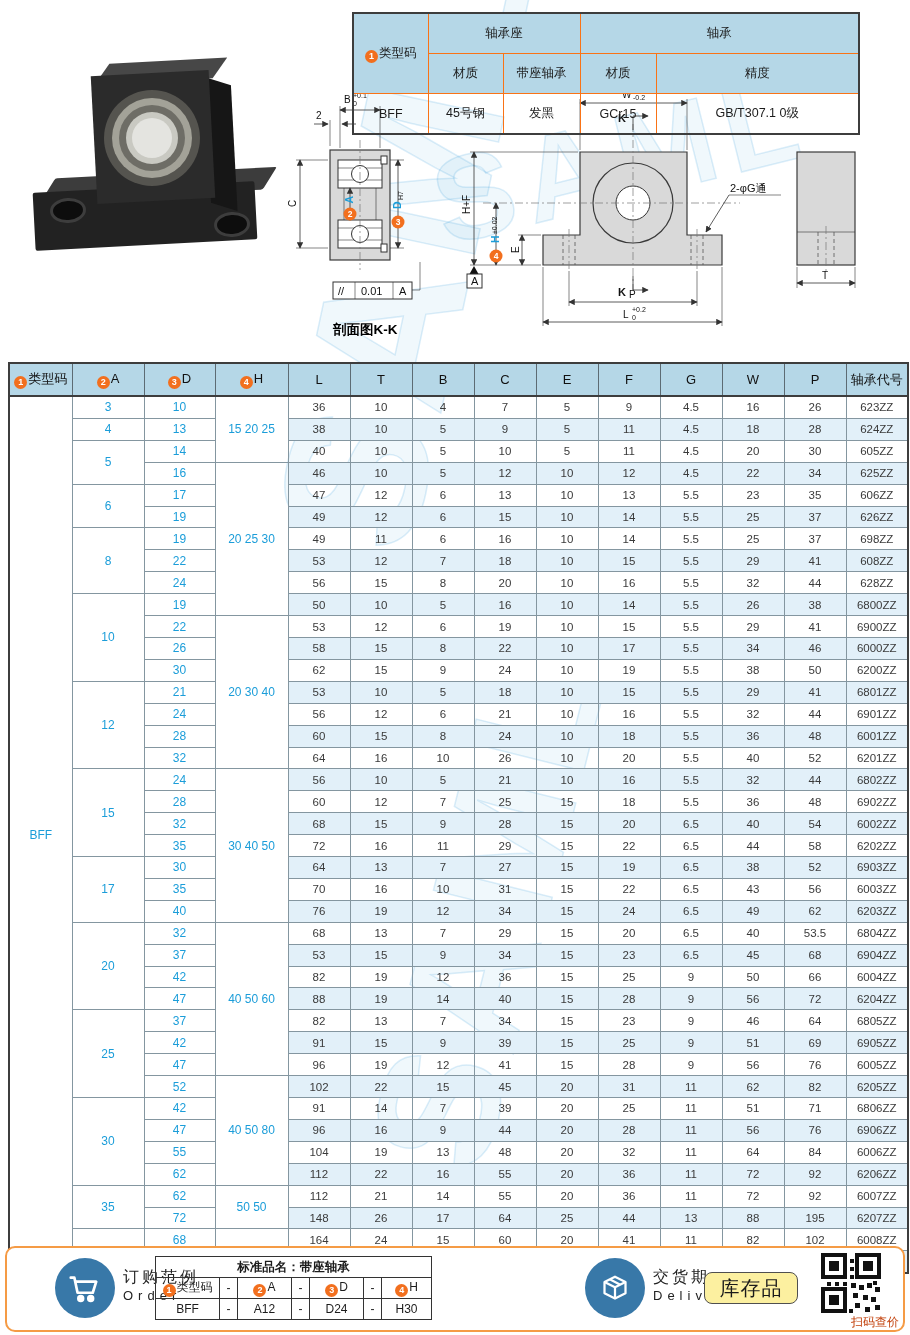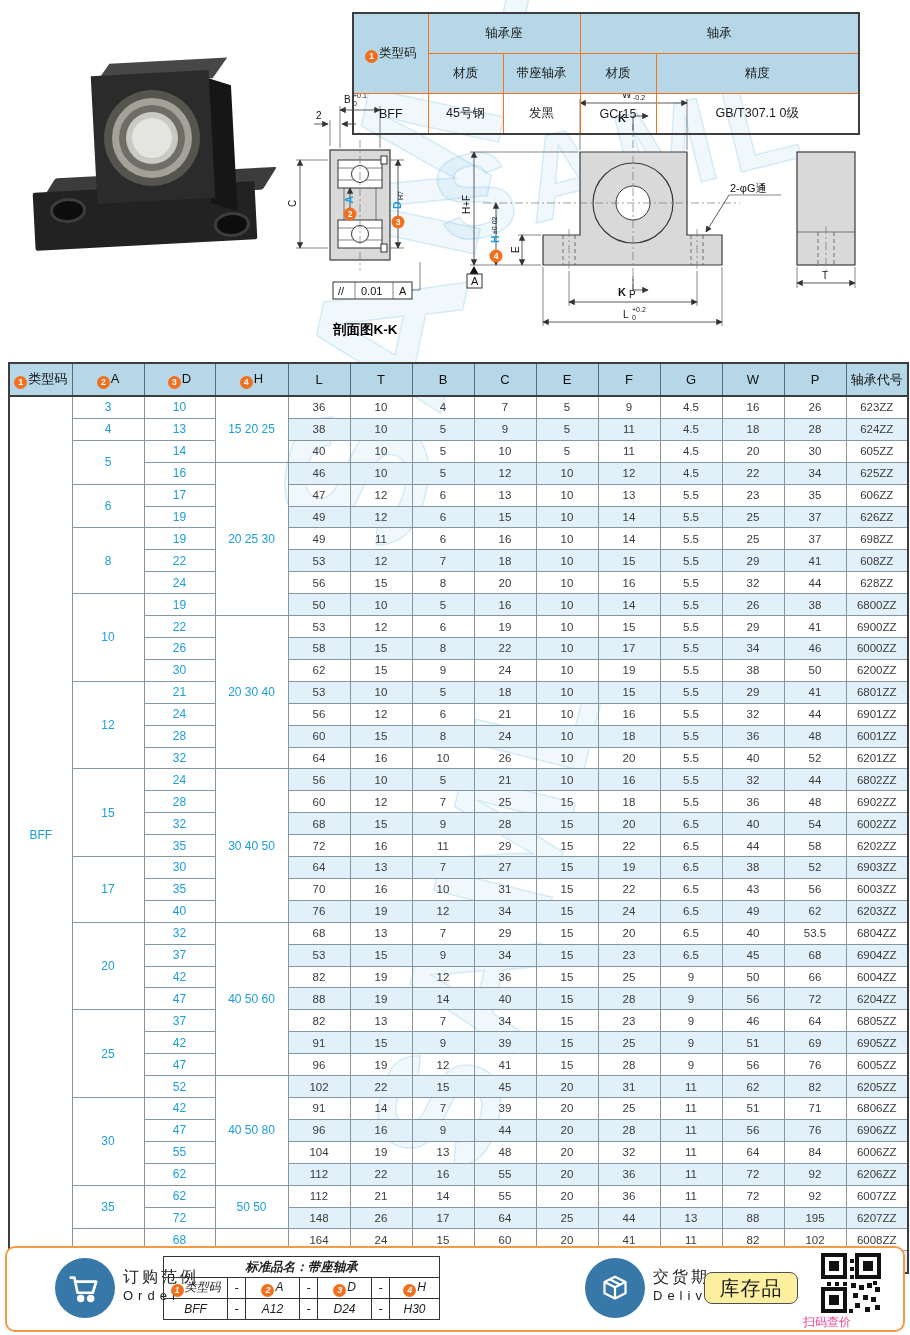--- a/index.html
+++ b/index.html
@@ -67,28 +67,28 @@
   .cap{font-size:13.5px;font-weight:bold;fill:#000;}
   .bdg{fill:#f26f1e;}
   .bdgt{fill:#fff;font-size:8.5px;font-weight:bold;text-anchor:middle;}
   
   .band{position:absolute;left:5px;top:1246px;width:896px;height:82px;background:#fff;
         border:2px solid #f59b45;border-radius:10px;z-index:2;}
   .circ{position:absolute;width:60px;height:60px;border-radius:50%;background:#3878a8;
         display:flex;align-items:center;justify-content:center;}
   .ftit{font-size:16px;letter-spacing:3px;color:#222;white-space:nowrap;}
   .fen{font-size:13px;letter-spacing:5px;color:#222;white-space:nowrap;}
-  .otab{position:absolute;left:156px;top:8px;width:276px;border:1.5px solid #333;
-        table-layout:fixed;font-size:12px;font-style:italic;}
+  .otab{position:absolute;left:148px;top:8px;width:276px;border:1.5px solid #333;
+        table-layout:fixed;font-size:12px;}
   .otab td{border:1px solid #333;text-align:center;height:20px;padding:0;color:#1c1c1c;}
   .otab .t1{font-weight:bold;font-size:12.5px;}
   .stock{position:absolute;left:697px;top:24px;width:92px;height:30px;background:#fcf0a0;
         border:1.5px solid #4f4f4f;border-radius:8px;font-size:20px;color:#1a1a1a;
         display:flex;align-items:center;justify-content:center;letter-spacing:1px;}
-  .qrcap{position:absolute;left:796px;top:66px;width:96px;text-align:left;font-size:12px;color:#ec4899;}
+  .qrcap{position:absolute;left:796px;top:66px;width:96px;text-align:right;font-size:12px;color:#c2410c;}
   .qr{position:absolute;left:814px;top:5px;}
 </style>
 </head>
 <body>
 
 <div class="page">
 
   <div class="wm" style="left:430px;top:90px;font-size:120px;transform:rotate(-14deg);">SAML</div>
   <div class="wm" style="left:230px;top:520px;font-size:200px;transform:rotate(-78deg);transform-origin:left top;">SAML</div>
   <div class="wm" style="left:330px;top:1140px;font-size:170px;transform:rotate(-76deg);transform-origin:left top;">SAML</div>

